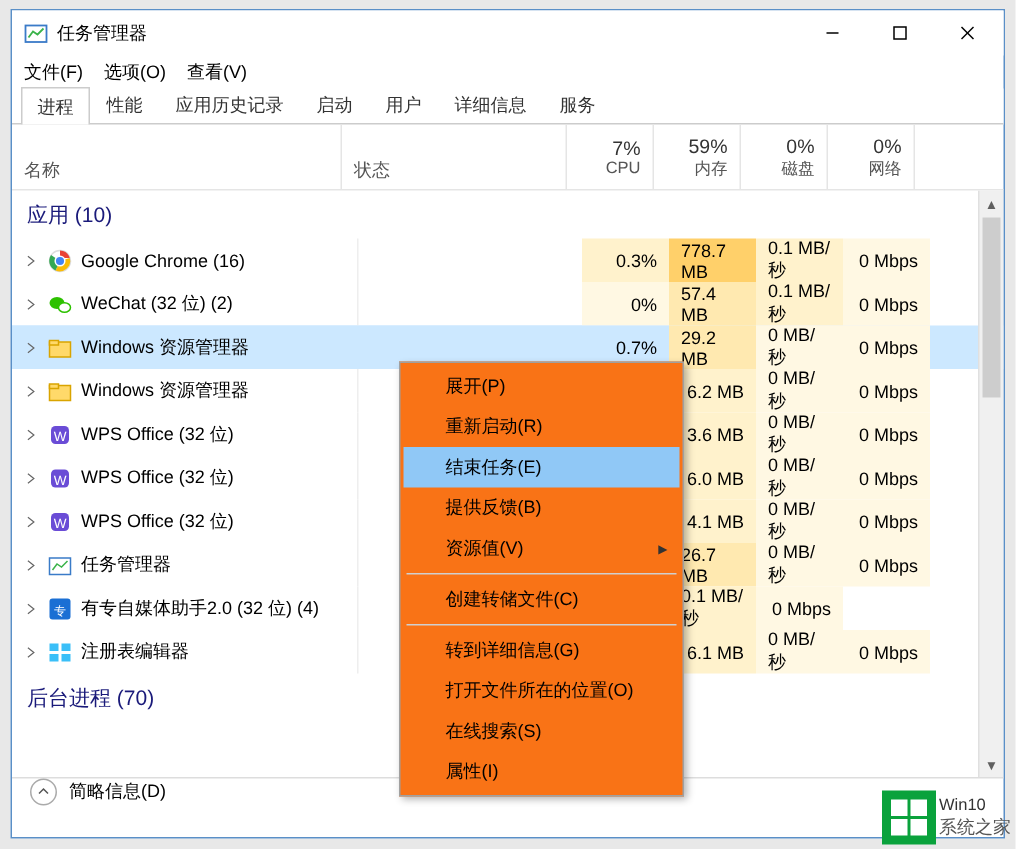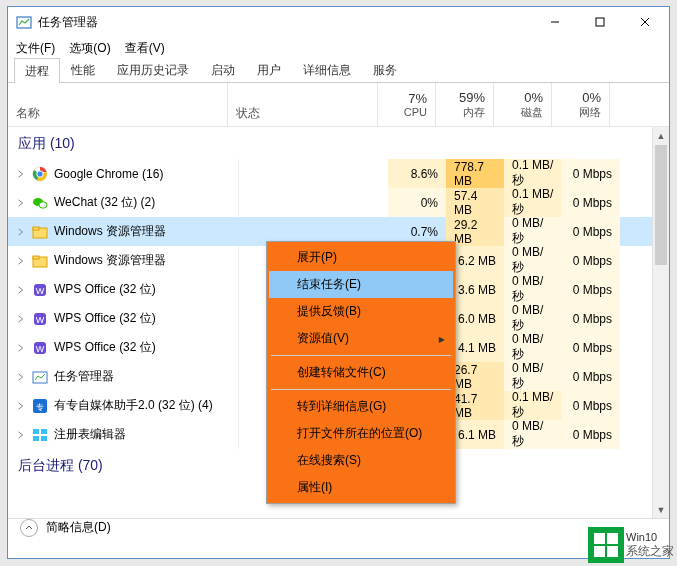--- a/index.html
+++ b/index.html
@@ -142,21 +142,21 @@
               <circle cx="8" cy="8" r="3.2" fill="#4285f4"></circle>
               <path d="M8 1 A7 7 0 0 1 14.5 6 L8 6 Z" fill="#ea4335"></path>
               <path d="M14.5 6 A7 7 0 0 1 5 14.3 L8 8 Z" fill="#fbbc05"></path>
               <path d="M5 14.3 A7 7 0 0 1 2 4 L8 8 Z" fill="#34a853"></path>
               <circle cx="8" cy="8" r="3.2" fill="#4285f4" stroke="#fff" stroke-width="1"></circle>
             </svg>
           </span>
         <span>Google Chrome (16)</span>
       </div>
       <div class="cell c-status sep"></div>
-      <div class="cell c-num heat2">8.6%</div>
+      <div class="cell c-num heat2">0.3%</div>
       <div class="cell c-num heat5">778.7 MB</div>
       <div class="cell c-num heat2">0.1 MB/秒</div>
       <div class="cell c-num heat1">0 Mbps</div>
     </div>
 
     <div class="row">
       <div class="cell c-name">
         <span class="chevron">
             <svg viewBox="0 0 10 10" width="8" height="8">
               <path d="M2 1 L7 5 L2 9" fill="none" stroke="#666"></path>
@@ -317,21 +317,20 @@
         <span class="picon">
             <svg viewBox="0 0 16 16">
               <rect x="1" y="1" width="14" height="14" rx="2" fill="#1a6fd4"></rect>
               <text x="8" y="12" font-size="8" fill="#fff" text-anchor="middle">专</text>
             </svg>
           </span>
         <span>有专自媒体助手2.0 (32 位) (4)</span>
       </div>
       <div class="cell c-status sep"></div>
       <div class="cell c-num heat1"></div>
-      <div class="cell c-num heat3">41.7 MB</div>
       <div class="cell c-num heat2">0.1 MB/秒</div>
       <div class="cell c-num heat1">0 Mbps</div>
     </div>
 
     <div class="row">
       <div class="cell c-name">
         <span class="chevron">
             <svg viewBox="0 0 10 10" width="8" height="8">
               <path d="M2 1 L7 5 L2 9" fill="none" stroke="#666"></path>
             </svg>
@@ -367,20 +366,21 @@
         <svg viewBox="0 0 10 10" width="10" height="10">
           <path d="M2 6 L5 3 L8 6" fill="none" stroke="#555"></path>
         </svg>
       </span>
     <span>简略信息(D)</span>
   </div>
 </div>
 
 <div class="ctxmenu">
   <div class="ctxitem">展开(P)</div>
+  <div class="ctxitem">重新启动(R)</div>
   <div class="ctxitem hover">结束任务(E)</div>
   <div class="ctxitem">提供反馈(B)</div>
   <div class="ctxitem"><span>资源值(V)</span><span class="sub">▶</span></div>
   <div class="ctxsep"></div>
   <div class="ctxitem">创建转储文件(C)</div>
   <div class="ctxsep"></div>
   <div class="ctxitem">转到详细信息(G)</div>
   <div class="ctxitem">打开文件所在的位置(O)</div>
   <div class="ctxitem">在线搜索(S)</div>
   <div class="ctxitem">属性(I)</div>

